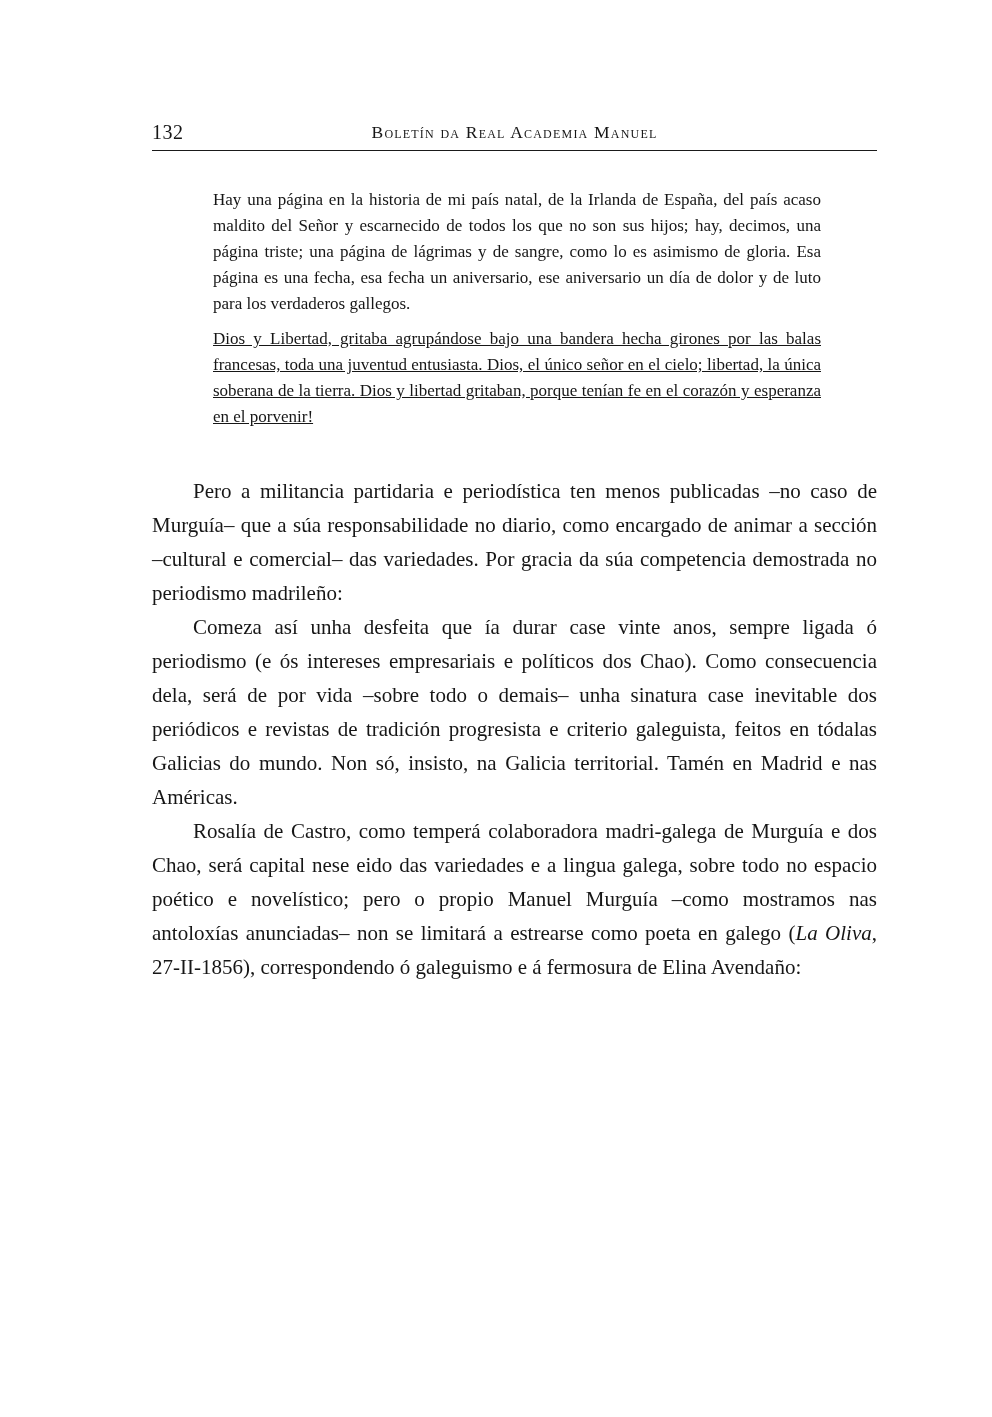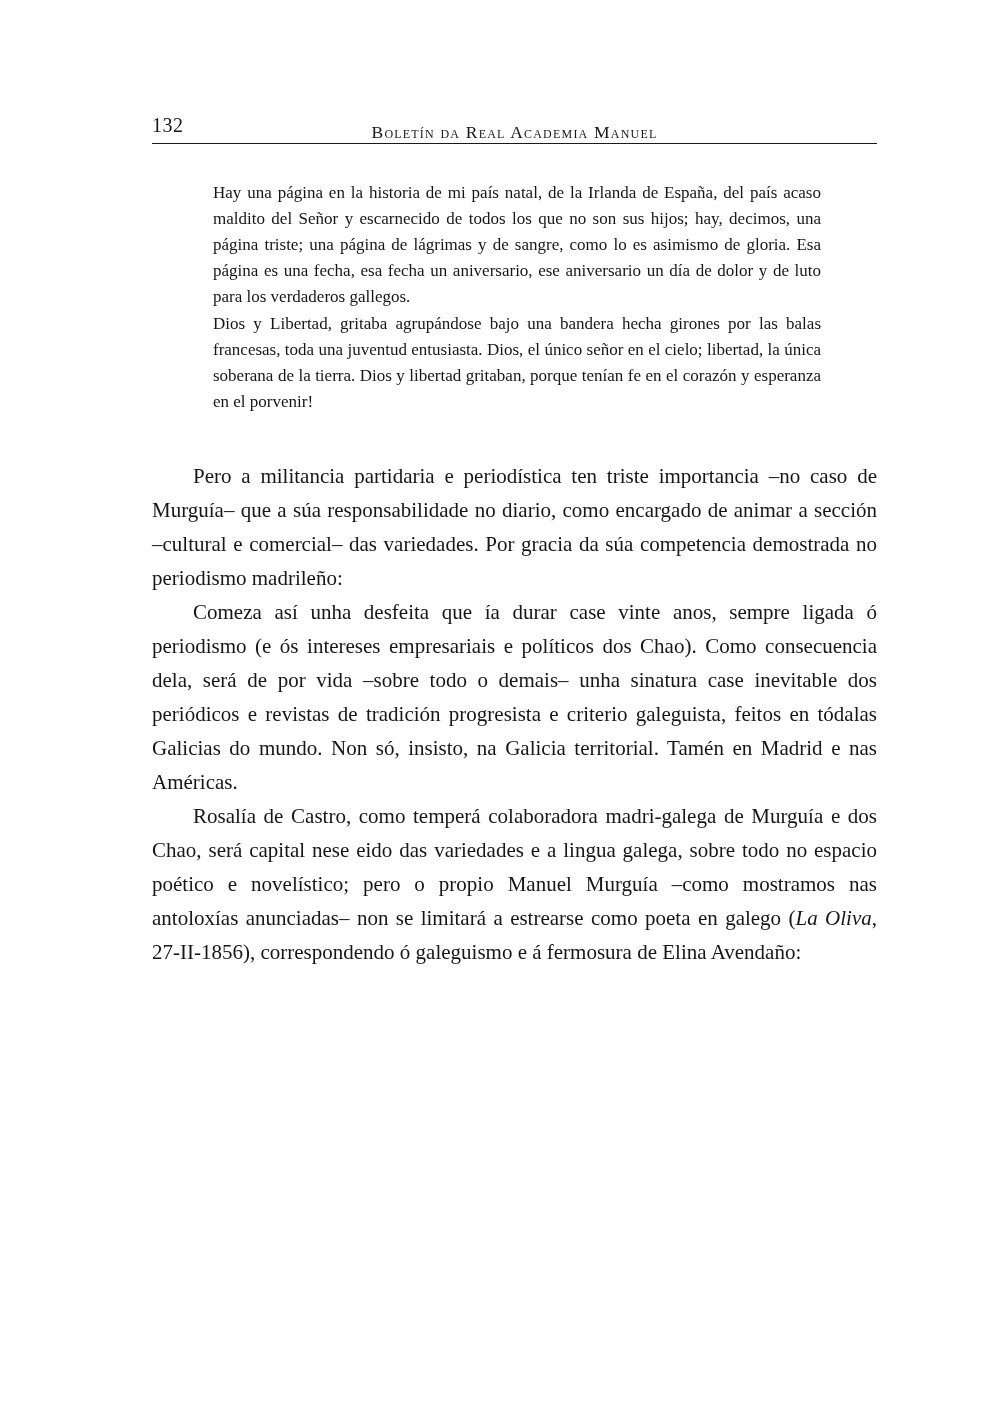--- a/index.html
+++ b/index.html
@@ -14,20 +14,21 @@
     height: 1417px;
     background: #ffffff;
     color: #161616;
     font-family: "Liberation Serif", "DejaVu Serif", serif;
     padding: 122px 115px 0 152px;
   }
   
   .page-header {
     position: relative;
     text-align: center;
+    padding-bottom: 7px;
     border-bottom: 1.6px solid #1a1a1a;
     margin-bottom: 36px;
   }
   .page-number {
     position: absolute;
     left: 0;
     bottom: 6px;
     font-size: 20px;
     letter-spacing: 0.5px;
   }
@@ -45,21 +46,22 @@
   .quote-block.press {
     margin: 26px 0 42px 0;
   }
   .quote-para {
     font-size: 17px;
     line-height: 26px;
     text-align: justify;
     margin-top: 36px;
   }
   .quote-para + .quote-para {
-    margin-top: 1px;
+    margin-top: 9px;
+    text-decoration: underline;
   }
   
   .body-para {
     font-size: 21px;
     line-height: 34px;
     text-align: justify;
     text-indent: 41px;
   }
   .body-para em {
     font-style: italic;
@@ -73,21 +75,21 @@
   <header class="page-header">
     <span class="page-number">132</span>
     <span class="journal-title">Boletín da Real Academia Manuel</span>
   </header>
 
   <section class="quote-block">
     <p class="quote-para">Hay una página en la historia de mi país natal, de la Irlanda de España, del país acaso maldito del Señor y escarnecido de todos los que no son sus hijos; hay, decimos, una página triste; una página de lágrimas y de sangre, como lo es asimismo de gloria. Esa página es una fecha, esa fecha un aniversario, ese aniversario un día de dolor y de luto para los verdaderos gallegos.</p>
     <p class="quote-para">Dios y Libertad, gritaba agrupándose bajo una bandera hecha girones por las balas francesas, toda una juventud entusiasta. Dios, el único señor en el cielo; libertad, la única soberana de la tierra. Dios y libertad gritaban, porque tenían fe en el corazón y esperanza en el porvenir!</p>
   </section>
 
-  <p class="body-para">Pero a militancia partidaria e periodística ten triste importancia –no caso de Murguía– que a súa responsabilidade no diario, como encargado de animar a sección –cultural e comercial– das variedades. Por gracia da súa competencia demostrada no periodismo madrileño:</p>
+  <p class="body-para">Pero a militancia partidaria e periodística ten menos publicadas –no caso de Murguía– que a súa responsabilidade no diario, como encargado de animar a sección –cultural e comercial– das variedades. Por gracia da súa competencia demostrada no periodismo madrileño:</p>
 
 
   <p class="body-para">Comeza así unha desfeita que ía durar case vinte anos, sempre ligada ó periodismo (e ós intereses empresariais e políticos dos Chao). Como consecuencia dela, será de por vida –sobre todo o demais– unha sinatura case inevitable dos periódicos e revistas de tradición progresista e criterio galeguista, feitos en tódalas Galicias do mundo. Non só, insisto, na Galicia territorial. Tamén en Madrid e nas Américas.</p>
 
 
   <p class="body-para"><span>Rosalía de Castro, como temperá colaboradora madri-galega de Murguía e dos Chao, será capital nese eido das variedades e a lingua galega, sobre todo no espacio poético e novelístico; pero o propio Manuel Murguía –como mostramos nas antoloxías anunciadas– non se limitará a estrearse como poeta en galego (</span><em>La Oliva</em><span>, 27-II-1856), correspondendo ó galeguismo e á fermosura de Elina Avendaño:</span></p>
 
 </div>
 
 </body></html>

